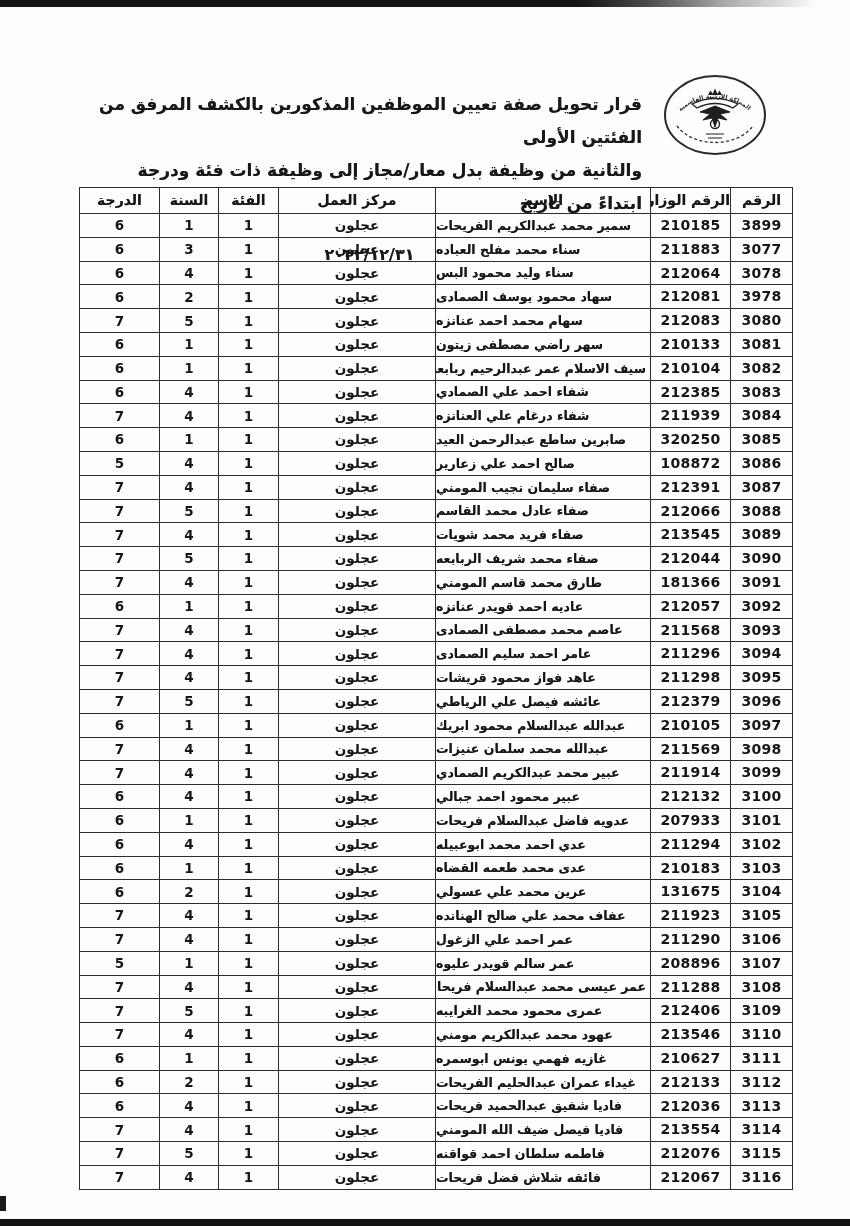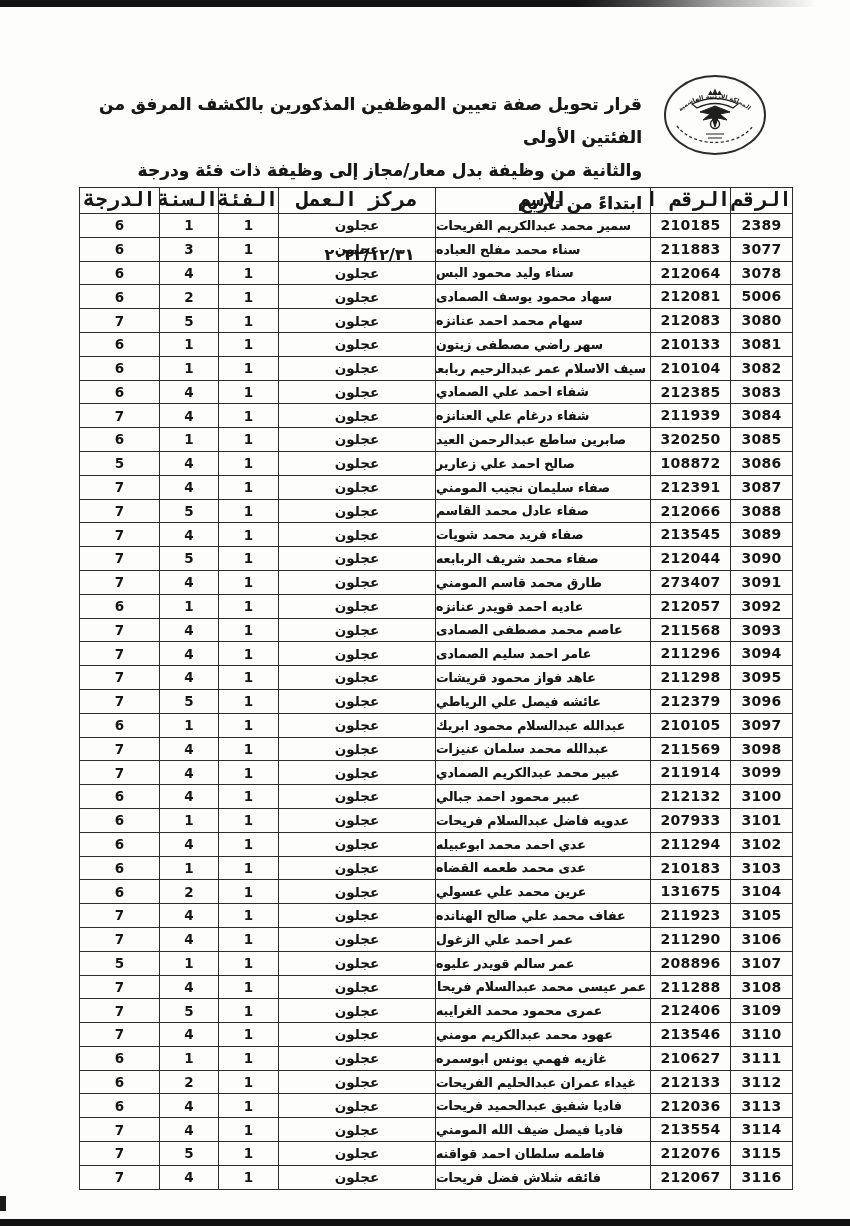--- a/index.html
+++ b/index.html
@@ -53,23 +53,22 @@
     border:1.6px solid #2c2c2c;
     vertical-align:middle;
     text-align:center;
     padding:0;
     line-height:1.05;
     color:#161616;
     overflow:hidden;
     white-space:nowrap;
   }
   table.roster th{
-    height:25px;font-size:20px;font-weight:bold;
+    height:25px;font-size:14px;font-weight:bold;
     text-shadow:0 0 .5px rgba(20,20,20,.6);
-    font-family:Liberation Mono, monospace;
   }
   table.roster td{
     height:22.8px;font-size:13.5px;font-weight:bold;
   }
   table.roster td.c2{ 
     text-align:left;padding-right:4px;font-size:12.5px;
     text-shadow:0 0 .4px rgba(20,20,20,.55);
   }
   table.roster td.c0, table.roster td.c1{
     font-size:14px;letter-spacing:.3px;
@@ -130,21 +129,21 @@
           <th>الرقم الوزاري</th>
           <th>الاسم</th>
           <th>مركز العمل</th>
           <th>الفئة</th>
           <th>السنة</th>
           <th>الدرجة</th>
         </tr>
     </thead>
     <tbody id="body-rows">
         <tr>
-          <td class="c0">2389</td>
+          <td class="c0">3899</td>
           <td class="c1">210185</td>
           <td class="c2">سمير محمد عبدالكريم الفريحات</td>
           <td class="c3">عجلون</td>
           <td class="c4">1</td>
           <td class="c5">1</td>
           <td class="c6">6</td>
         </tr>
         <tr>
           <td class="c0">3077</td>
           <td class="c1">211883</td>
@@ -157,21 +156,21 @@
         <tr>
           <td class="c0">3078</td>
           <td class="c1">212064</td>
           <td class="c2">سناء وليد محمود البس</td>
           <td class="c3">عجلون</td>
           <td class="c4">1</td>
           <td class="c5">4</td>
           <td class="c6">6</td>
         </tr>
         <tr>
-          <td class="c0">5006</td>
+          <td class="c0">3978</td>
           <td class="c1">212081</td>
           <td class="c2">سهاد محمود يوسف الصمادى</td>
           <td class="c3">عجلون</td>
           <td class="c4">1</td>
           <td class="c5">2</td>
           <td class="c6">6</td>
         </tr>
         <tr>
           <td class="c0">3080</td>
           <td class="c1">212083</td>
@@ -266,21 +265,21 @@
           <td class="c0">3090</td>
           <td class="c1">212044</td>
           <td class="c2">صفاء محمد شريف الربابعه</td>
           <td class="c3">عجلون</td>
           <td class="c4">1</td>
           <td class="c5">5</td>
           <td class="c6">7</td>
         </tr>
         <tr>
           <td class="c0">3091</td>
-          <td class="c1">273407</td>
+          <td class="c1">181366</td>
           <td class="c2">طارق محمد قاسم المومني</td>
           <td class="c3">عجلون</td>
           <td class="c4">1</td>
           <td class="c5">4</td>
           <td class="c6">7</td>
         </tr>
         <tr>
           <td class="c0">3092</td>
           <td class="c1">212057</td>
           <td class="c2">عاديه احمد قويدر عنانزه</td>

